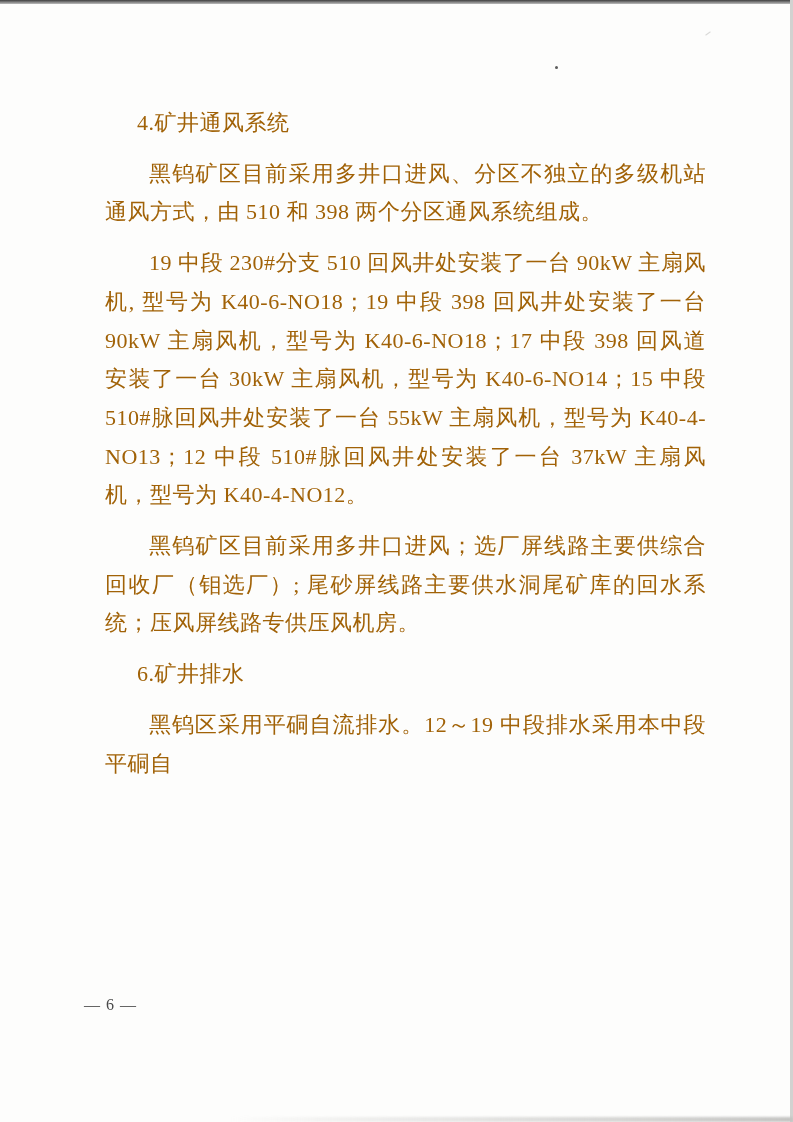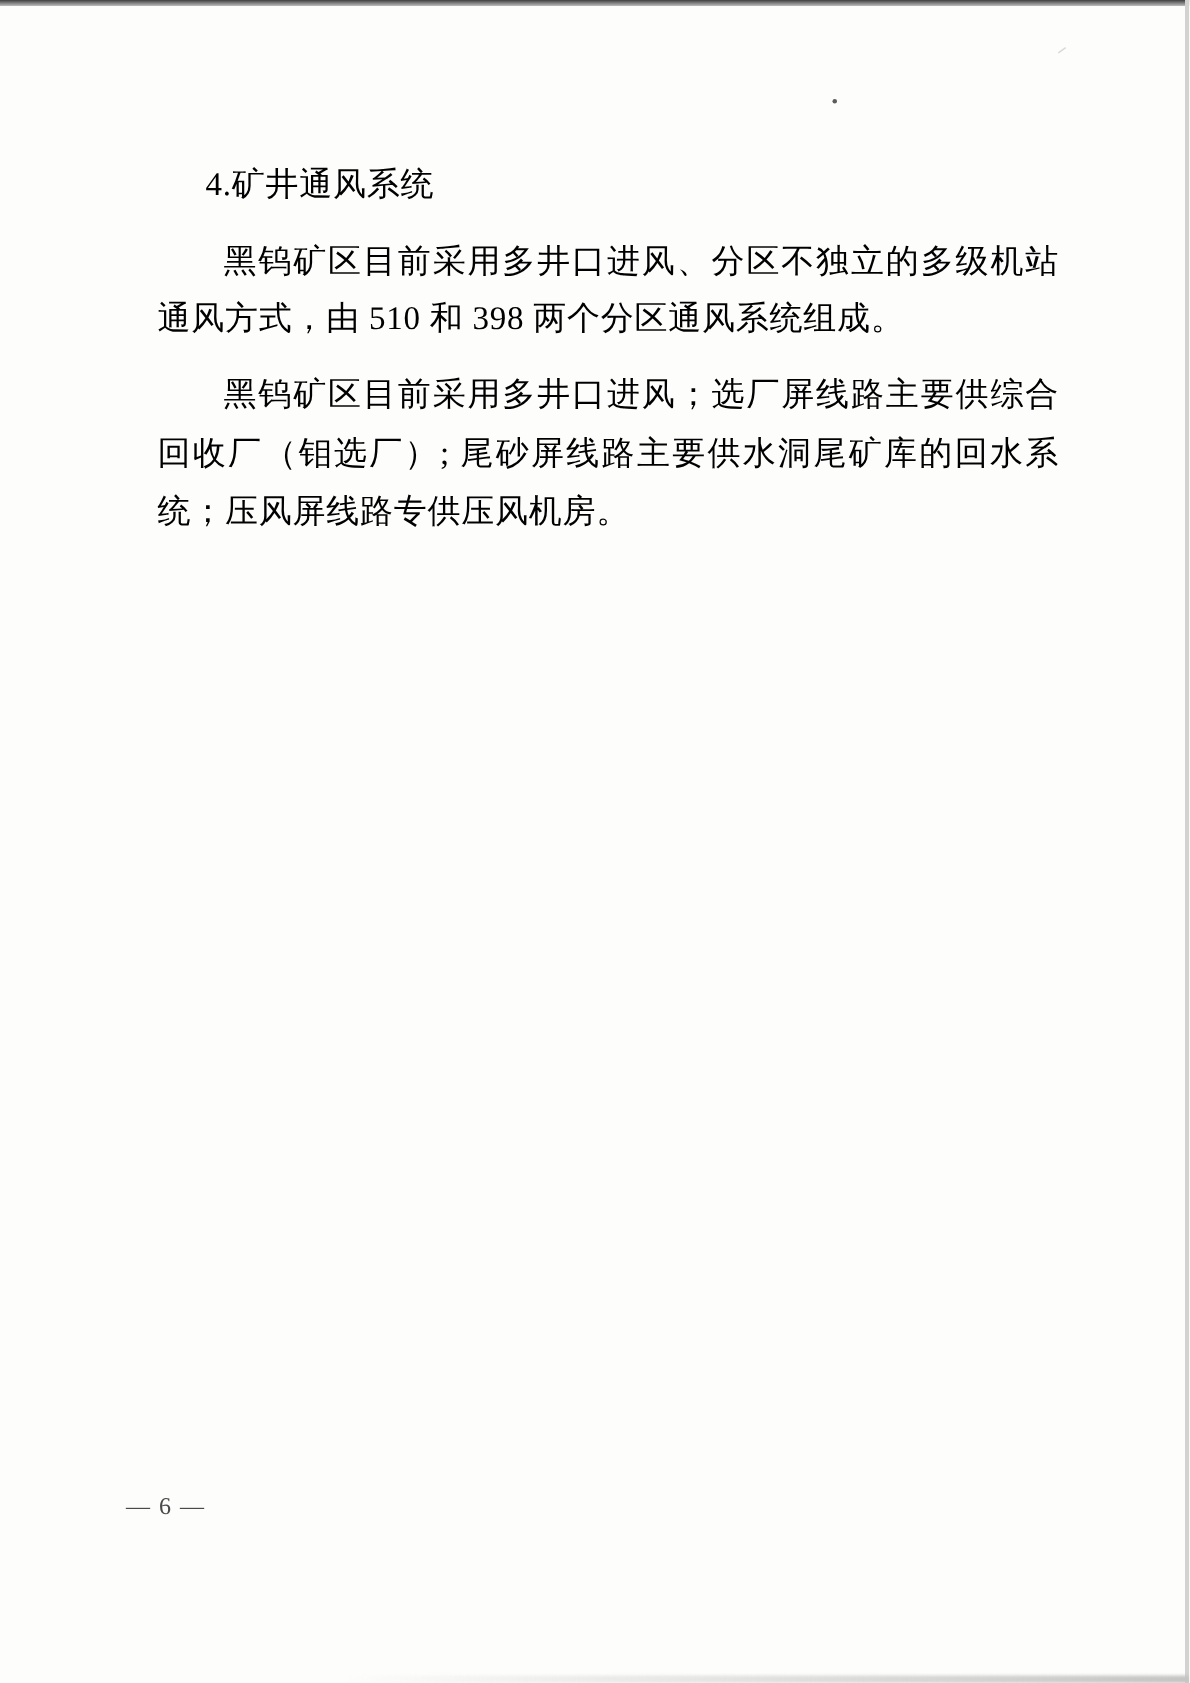--- a/index.html
+++ b/index.html
@@ -50,21 +50,21 @@
     transform: rotate(-35deg);
   }
   
   .content {
     position: absolute;
     left: 93px;
     top: 104px;
     width: 625px;
     font-size: 22px;
     line-height: 38.7px;
-    color: #000000;
+    color: #a16207;
     text-align: justify;
     text-justify: inter-character;
     letter-spacing: 0.5px;
   }
   .content h2 {
     margin: 0;
     font-size: 22px;
     font-weight: normal;
     text-indent: 2em;
     line-height: 38.7px;
@@ -90,21 +90,24 @@
   <div class="scan-top-edge"></div>
   <div class="scan-right-edge"></div>
   <div class="scan-bottom-shadow"></div>
   <div class="scan-speck"></div>
   <div class="scan-tick"></div>
 
   <div class="content">
 
     <h2>4.矿井通风系统</h2>
     <p>黑钨矿区目前采用多井口进风、分区不独立的多级机站通风方式，由 510 和 398 两个分区通风系统组成。</p>
+    <p>19 中段 230#分支 510 回风井处安装了一台 90kW 主扇风机, 型号为 K40-6-NO18；19 中段 398 回风井处安装了一台 90kW 主扇风机，型号为 K40-6-NO18；17 中段 398 回风道安装了一台 30kW 主扇风机，型号为 K40-6-NO14；15 中段 510#脉回风井处安装了一台 55kW 主扇风机，型号为 K40-4-NO13；12 中段 510#脉回风井处安装了一台 37kW 主扇风机，型号为 K40-4-NO12。</p>
 
     <p>黑钨矿区目前采用多井口进风；选厂屏线路主要供综合回收厂（钼选厂）; 尾砂屏线路主要供水洞尾矿库的回水系统；压风屏线路专供压风机房。</p>
 
+    <h2>6.矿井排水</h2>
+    <p>黑钨区采用平硐自流排水。12～19 中段排水采用本中段平硐自</p>
 
   </div>
 
   <div class="page-number">— 6 —</div>
 
 </div>
 
 </body></html>

